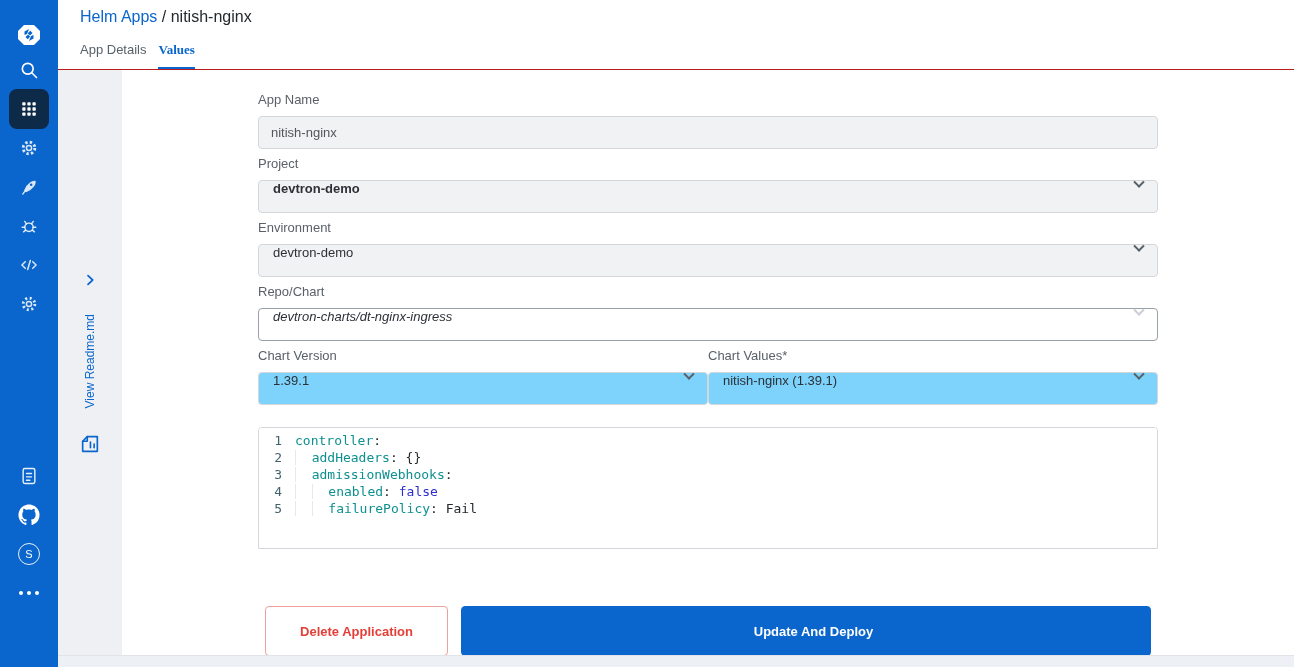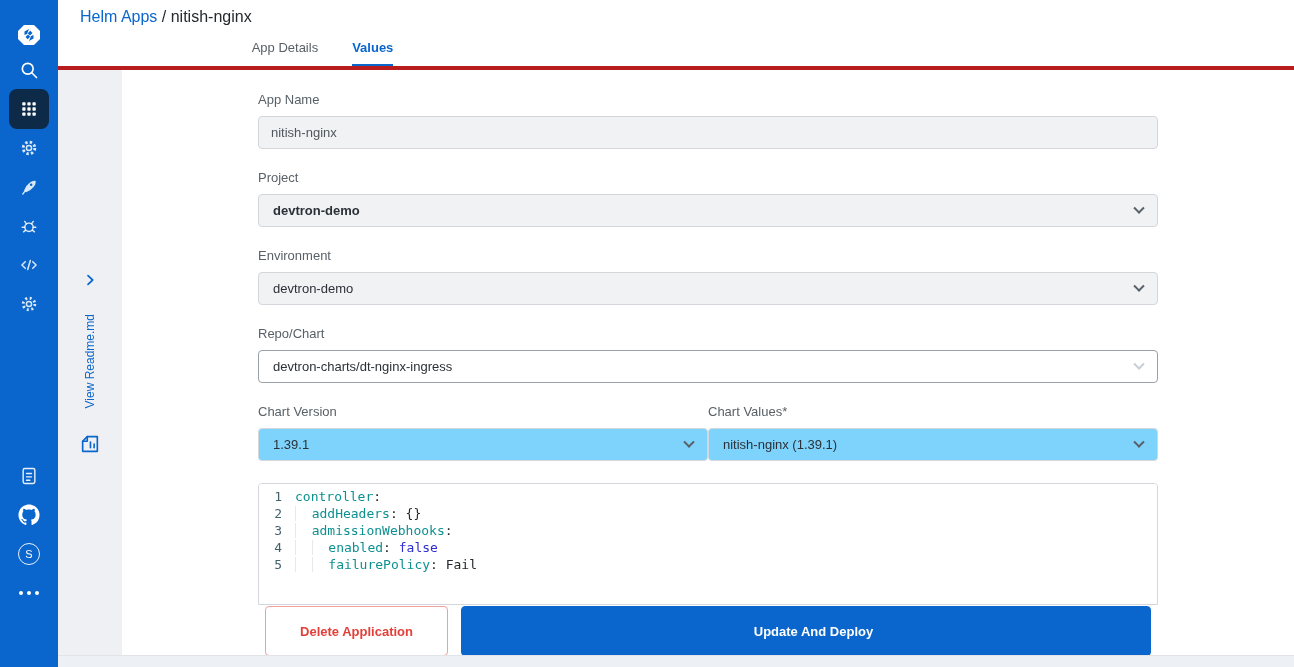--- a/index.html
+++ b/index.html
@@ -13,46 +13,46 @@
   .side-item:first-of-type { margin-top: 16px; }
   .side-item svg { display: block; }
   .active-tile { width: 40px; height: 40px; border-radius: 8px; background: #0d2b49; display: flex; align-items: center; justify-content: center; }
   .side-bottom { margin-top: auto; padding-bottom: 55px; display: flex; flex-direction: column; align-items: center; }
   .avatar-circle { width: 22px; height: 22px; border-radius: 50%; border: 1px solid rgba(255,255,255,.9); color: #fff; font-size: 11px; display: flex; align-items: center; justify-content: center; }
   .dots { display: flex; gap: 4px; }
   .dots i { width: 4px; height: 4px; border-radius: 50%; background: #fff; display: block; }
 
   
   .main { flex: 1; display: flex; flex-direction: column; min-width: 0; }
-  .page-header { height: 70px; flex: none; background: #fff; border-bottom: 4px solid #b91c1c; padding: 0 24px 0 22px; display: flex; flex-direction: row; }
+  .page-header { height: 70px; flex: none; background: #fff; border-bottom: 1px solid #b91c1c; padding: 0 24px 0 22px; display: flex; flex-direction: column; }
   .breadcrumb { margin-top: 8px; font-size: 16px; color: #24292e; }
   .breadcrumb a { color: #0a66cc; text-decoration: none; cursor: pointer; }
-  .tabs { margin-top: auto; display: flex; gap: 34px; }
+  .tabs { margin-top: auto; display: flex; gap: 12px; }
   .tab { font-size: 13px; color: #596168; padding-bottom: 9px; cursor: pointer; border-bottom: 2px solid transparent; }
-  .tab.active { color: #0a66cc; font-weight: 700; border-bottom-color: #0a66cc; }
+  .tab.active { color: #0a66cc; font-weight: 700; border-bottom-color: #0a66cc; font-family: Liberation Serif, serif; }
 
   .content-row { flex: 1; display: flex; min-height: 0; background: #fff; }
 
   
   .rail { width: 64px; flex: none; background: #eef0f3; display: flex; flex-direction: column; align-items: center; }
   .rail-toggle { margin-top: 198px; width: 24px; height: 24px; display: flex; align-items: center; justify-content: center; cursor: pointer; }
   .rail-label { margin-top: 22px; writing-mode: vertical-rl; transform: rotate(180deg); color: #0a66cc; font-size: 12px; cursor: pointer; }
   .rail-icon { margin-top: 24px; cursor: pointer; }
 
   
   .content { flex: 1; display: flex; flex-direction: column; min-width: 0; }
   .form-scroll { flex: 1; overflow: hidden; }
   .form { width: 900px; margin: 22px auto 0; }
-  .field { margin-bottom: 21px; }
+  .field { margin-bottom: 7px; }
   .field-label { font-size: 13px; color: #596168; margin-bottom: 9px; }
   .text-input { width: 100%; height: 33px; border: 1px solid #d3d7dc; border-radius: 4px; background: #f1f2f4; color: #51575d; font-size: 13px; font-family: "Liberation Sans", sans-serif; padding: 0 12px; outline: none; }
-  .select { height: 33px; border: 1px solid #d3d7dc; border-radius: 4px; background: #f1f2f4; display: flex; align-items: center; justify-content: space-between; padding: 0 14px; font-size: 13px; color: #2b3137; cursor: pointer; }
+  .select { height: 33px; border: 1px solid #d3d7dc; border-radius: 4px; background: #f1f2f4; display: flex; align-items: flex-start; justify-content: space-between; padding: 0 14px; font-size: 13px; color: #2b3137; cursor: pointer; }
   .select .val.bold { font-weight: 700; }
   .select.white { background: #7dd3fc; }
-  .select.repo { background: #fff; border-color: #99a1a9; }
+  .select.repo { background: #fff; border-color: #99a1a9; font-style: italic; }
   .chev { width: 8px; height: 8px; border-right: 2px solid #596168; border-bottom: 2px solid #596168; transform: rotate(45deg) translate(-2px,-2px); flex: none; }
   .chev.light { border-color: #c9ced4; }
   .two-col { display: grid; grid-template-columns: 1fr 1fr; margin-bottom: 22px; }
 
   
   .editor { border: 1px solid #d3d7dc; border-radius: 4px 4px 0 0; height: 122px; overflow: hidden; }
   .editor-header { height: 33px; background: #f2f4f7; border-bottom: 1px solid #d3d7dc; display: flex; align-items: center; padding: 0 16px; font-size: 13px; font-weight: 700; color: #24292e; }
   .editor-body { background: #fff; padding-top: 4px; }
   .code-line { display: flex; font-family: "DejaVu Sans Mono", monospace; font-size: 13px; line-height: 17px; white-space: pre; }
   .gutter { flex: none; width: 36px; text-align: right; padding-right: 13px; color: #44626e; }

